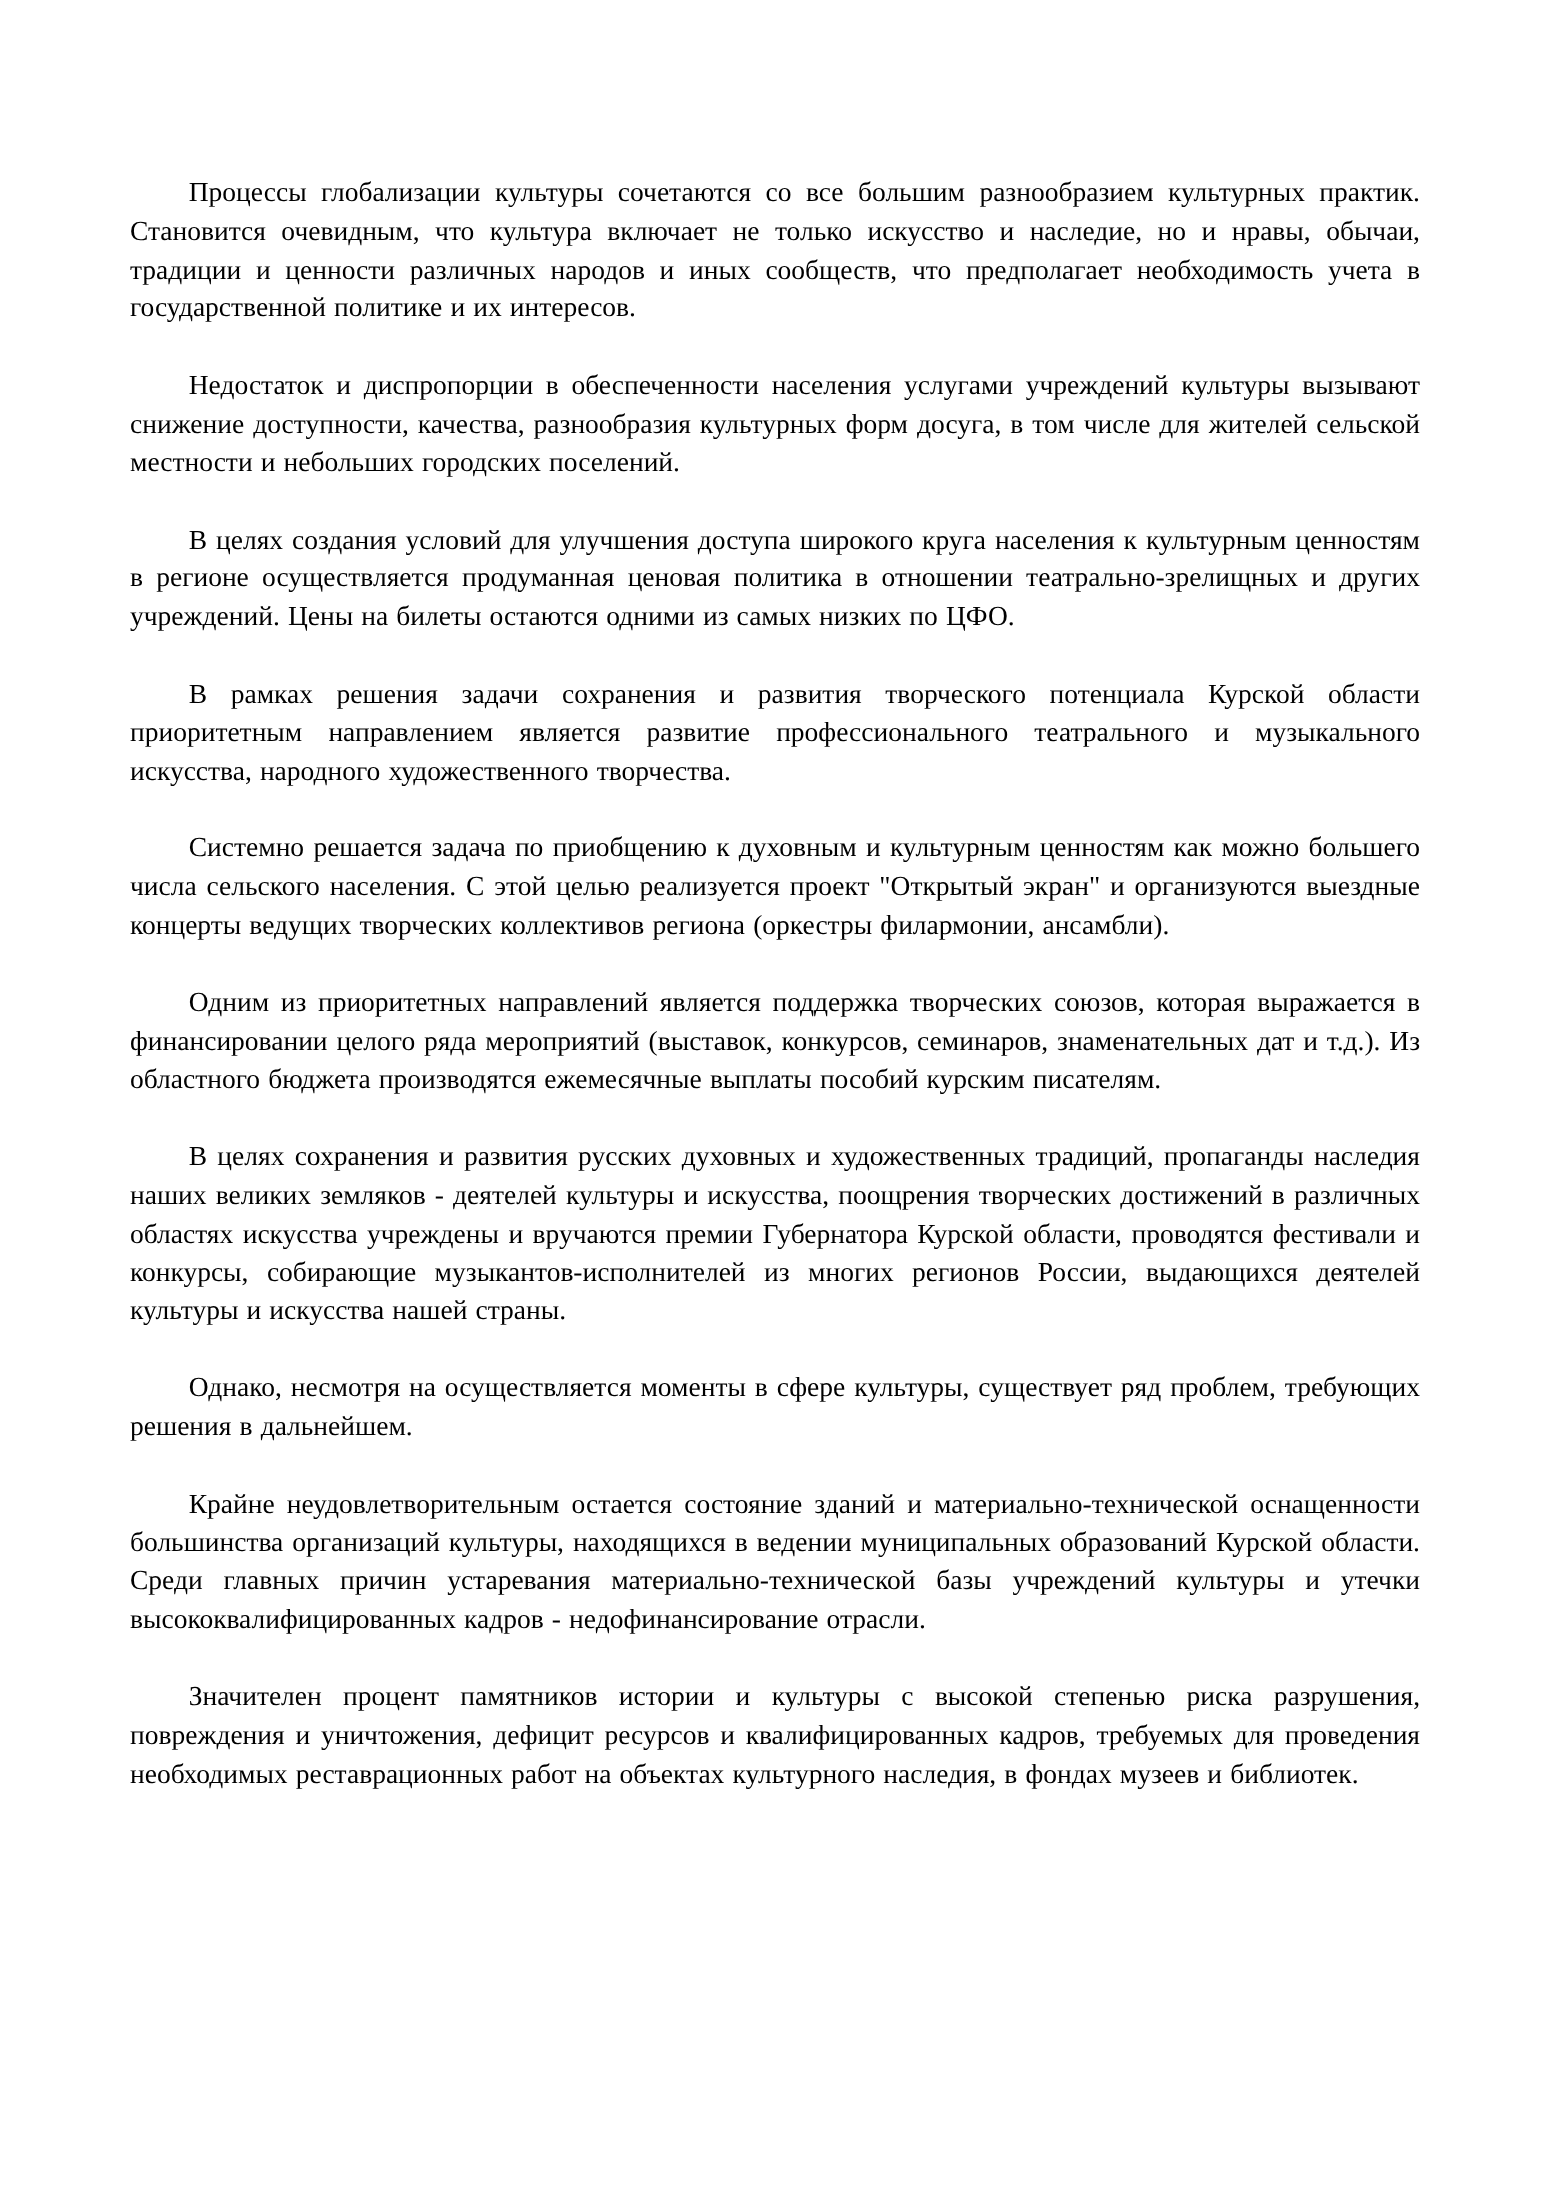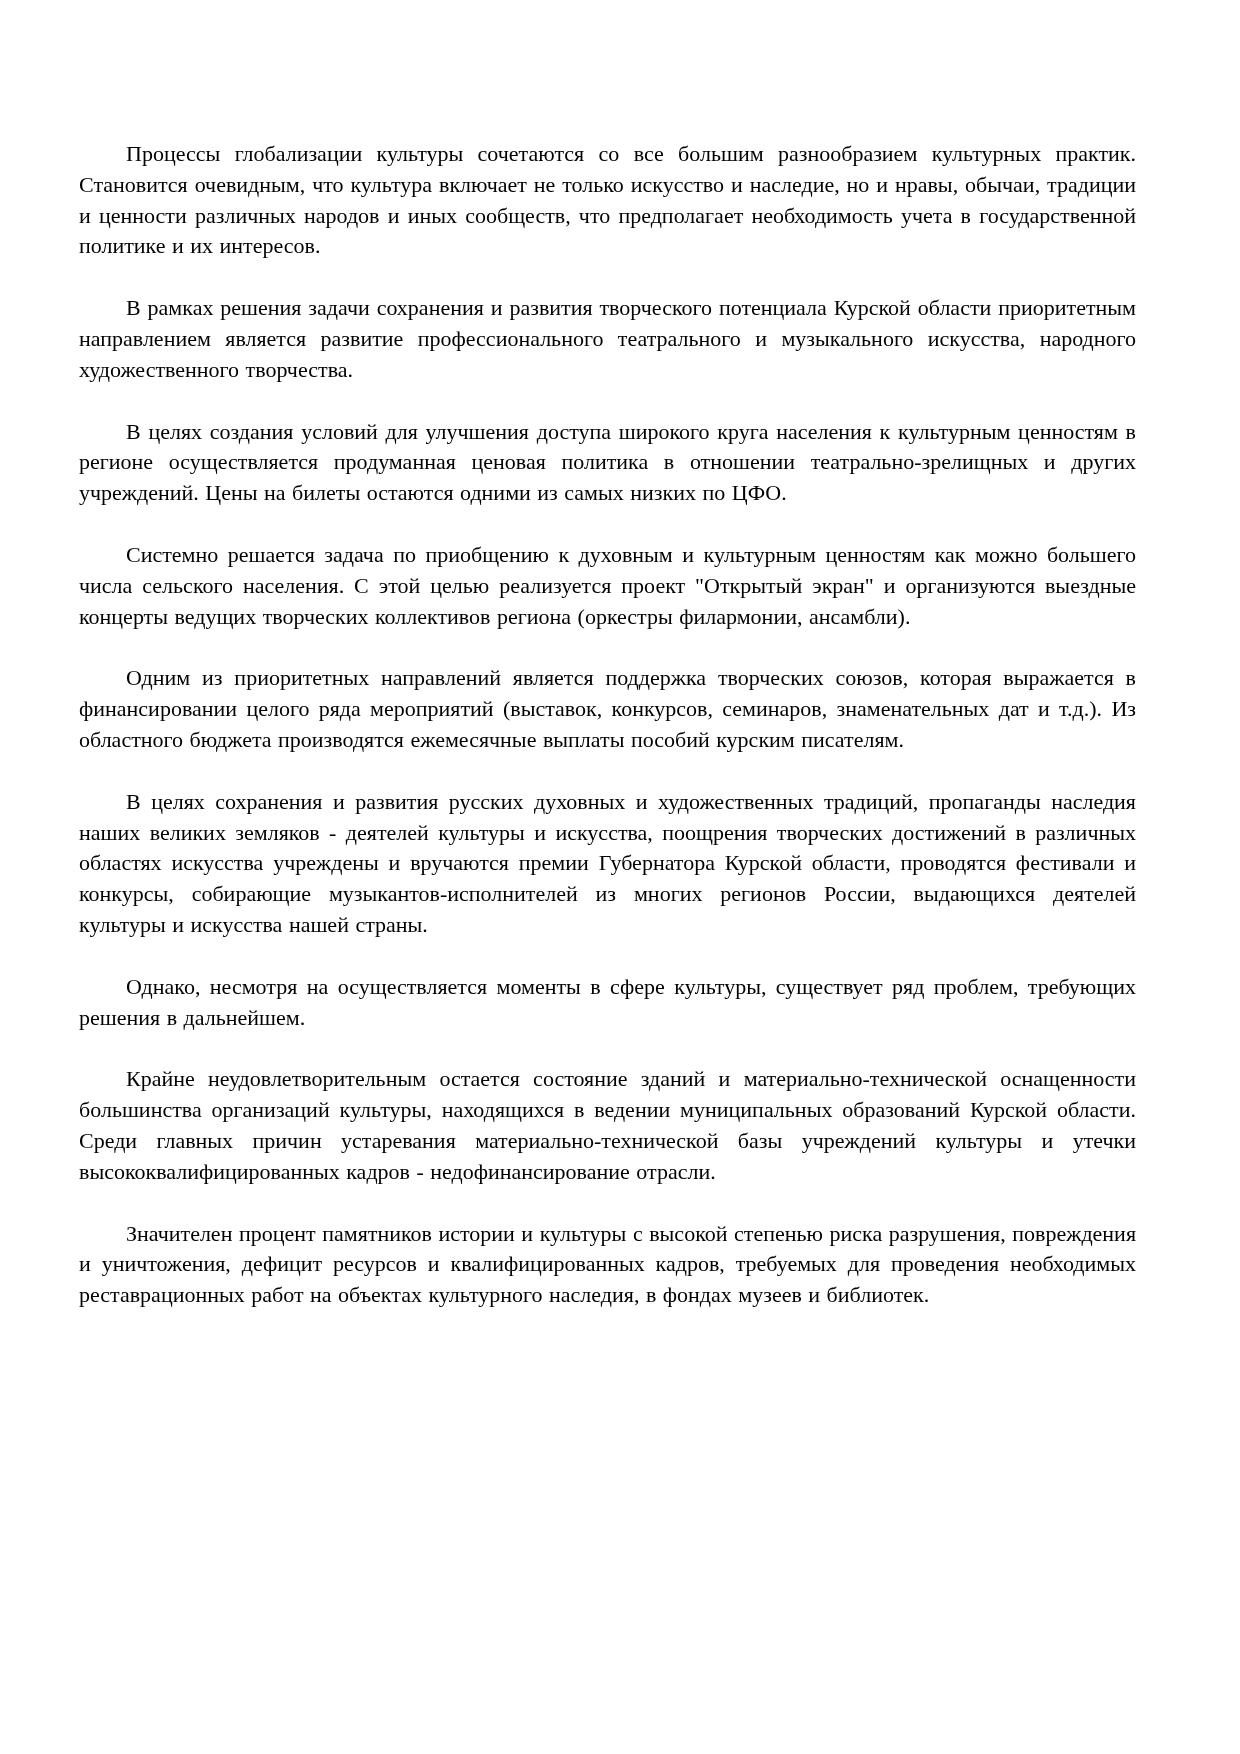--- a/index.html
+++ b/index.html
@@ -7,21 +7,21 @@
     padding: 0;
     background: #ffffff;
   }
   .page {
     position: relative;
     width: 1240px;
     min-height: 1754px;
     margin: 0 auto;
     background: #ffffff;
     box-sizing: border-box;
-    padding: 139px 104px 60px 79px;
+    padding: 139px 104px 60px 104px;
     font-family: "Liberation Serif", "DejaVu Serif", serif;
     color: #000000;
   }
   .para {
     margin: 0 0 31px 0;
     font-size: 22px;
     line-height: 30.8px;
     text-align: justify;
     text-indent: 47px;
     color: #000000;
@@ -29,21 +29,22 @@
   }
   .para:last-child {
     margin-bottom: 18px;
   }
 </style>
 </head>
 <body>
 
 <div class="page">
   <p class="para">Процессы глобализации культуры сочетаются со все большим разнообразием культурных практик. Становится очевидным, что культура включает не только искусство и наследие, но и нравы, обычаи, традиции и ценности различных народов и иных сообществ, что предполагает необходимость учета в государственной политике и их интересов.</p>
+  <p class="para">Недостаток и диспропорции в обеспеченности населения услугами учреждений культуры вызывают снижение доступности, качества, разнообразия культурных форм досуга, в том числе для жителей сельской местности и небольших городских поселений.</p>
+  <p class="para">В целях создания условий для улучшения доступа широкого круга населения к культурным ценностям в регионе осуществляется продуманная ценовая политика в отношении театрально-зрелищных и других учреждений. Цены на билеты остаются одними из самых низких по ЦФО.</p>
   <p class="para">В рамках решения задачи сохранения и развития творческого потенциала Курской области приоритетным направлением является развитие профессионального театрального и музыкального искусства, народного художественного творчества.</p>
-  <p class="para">В целях создания условий для улучшения доступа широкого круга населения к культурным ценностям в регионе осуществляется продуманная ценовая политика в отношении театрально-зрелищных и других учреждений. Цены на билеты остаются одними из самых низких по ЦФО.</p>
   <p class="para">Системно решается задача по приобщению к духовным и культурным ценностям как можно большего числа сельского населения. С этой целью реализуется проект "Открытый экран" и организуются выездные концерты ведущих творческих коллективов региона (оркестры филармонии, ансамбли).</p>
   <p class="para">Одним из приоритетных направлений является поддержка творческих союзов, которая выражается в финансировании целого ряда мероприятий (выставок, конкурсов, семинаров, знаменательных дат и т.д.). Из областного бюджета производятся ежемесячные выплаты пособий курским писателям.</p>
   <p class="para">В целях сохранения и развития русских духовных и художественных традиций, пропаганды наследия наших великих земляков - деятелей культуры и искусства, поощрения творческих достижений в различных областях искусства учреждены и вручаются премии Губернатора Курской области, проводятся фестивали и конкурсы, собирающие музыкантов-исполнителей из многих регионов России, выдающихся деятелей культуры и искусства нашей страны.</p>
   <p class="para">Однако, несмотря на осуществляется моменты в сфере культуры, существует ряд проблем, требующих решения в дальнейшем.</p>
   <p class="para">Крайне неудовлетворительным остается состояние зданий и материально-технической оснащенности большинства организаций культуры, находящихся в ведении муниципальных образований Курской области. Среди главных причин устаревания материально-технической базы учреждений культуры и утечки высококвалифицированных кадров - недофинансирование отрасли.</p>
   <p class="para">Значителен процент памятников истории и культуры с высокой степенью риска разрушения, повреждения и уничтожения, дефицит ресурсов и квалифицированных кадров, требуемых для проведения необходимых реставрационных работ на объектах культурного наследия, в фондах музеев и библиотек.</p>
 </div>
 
 </body></html>

